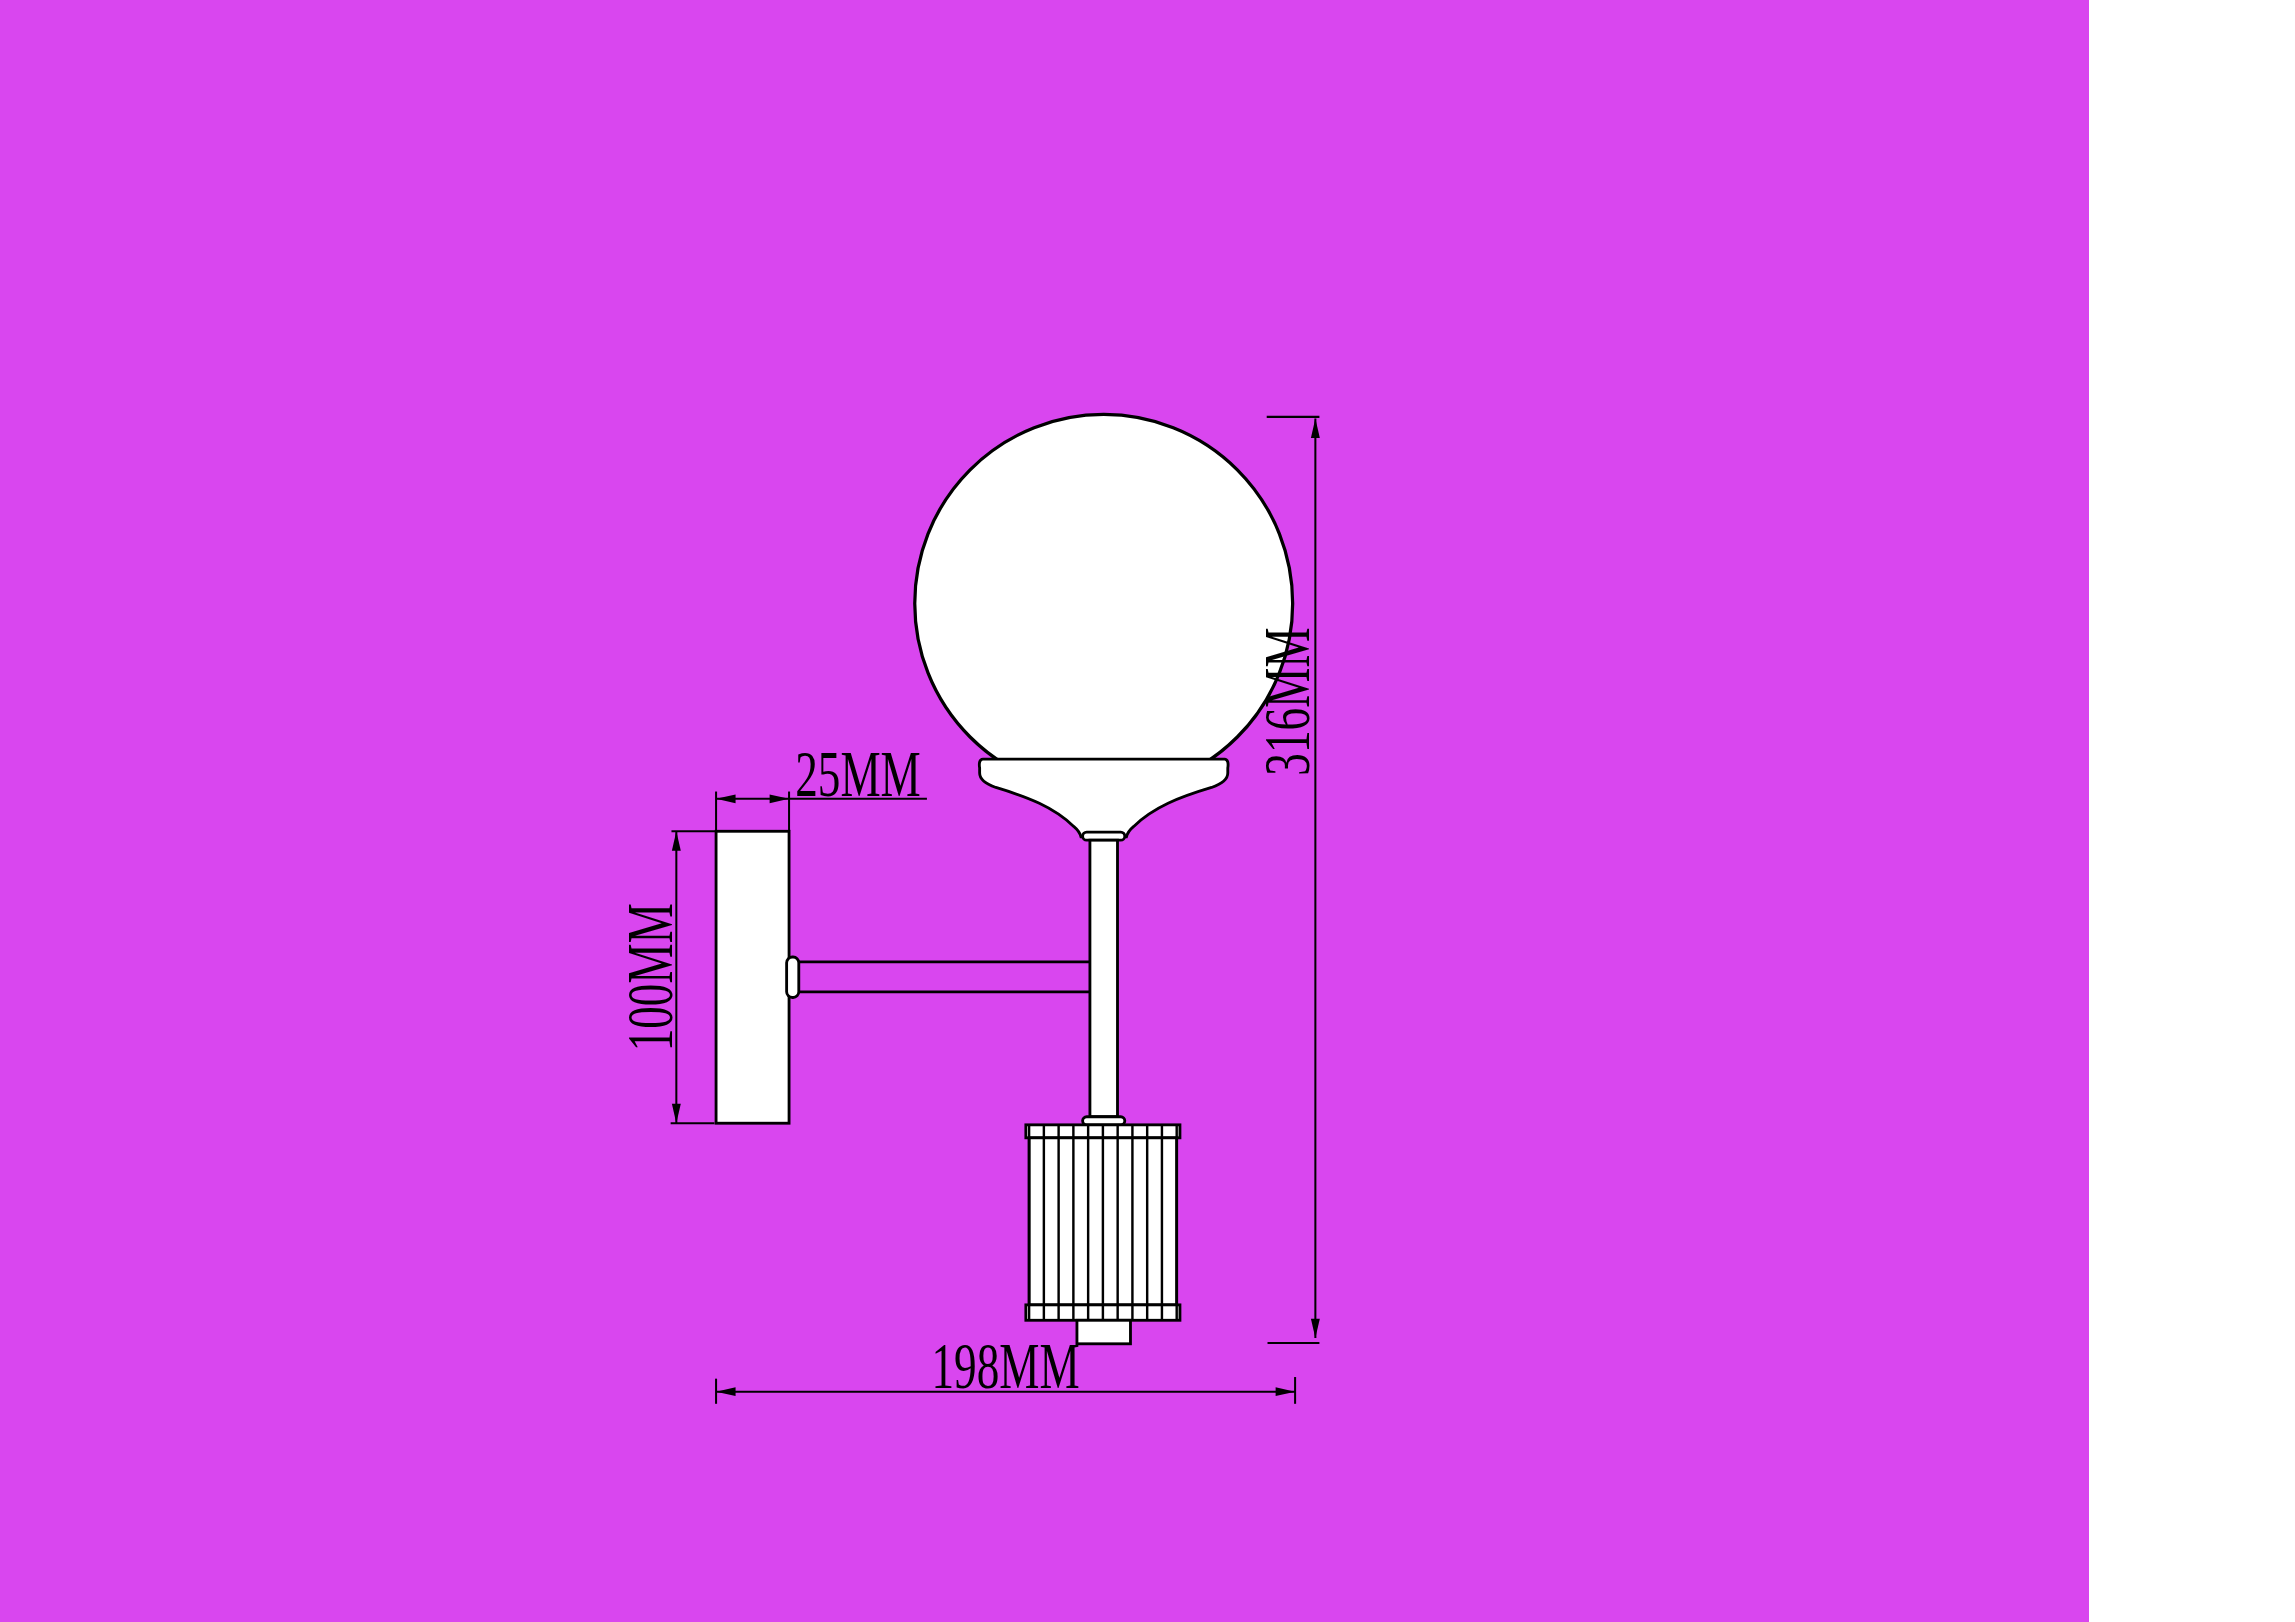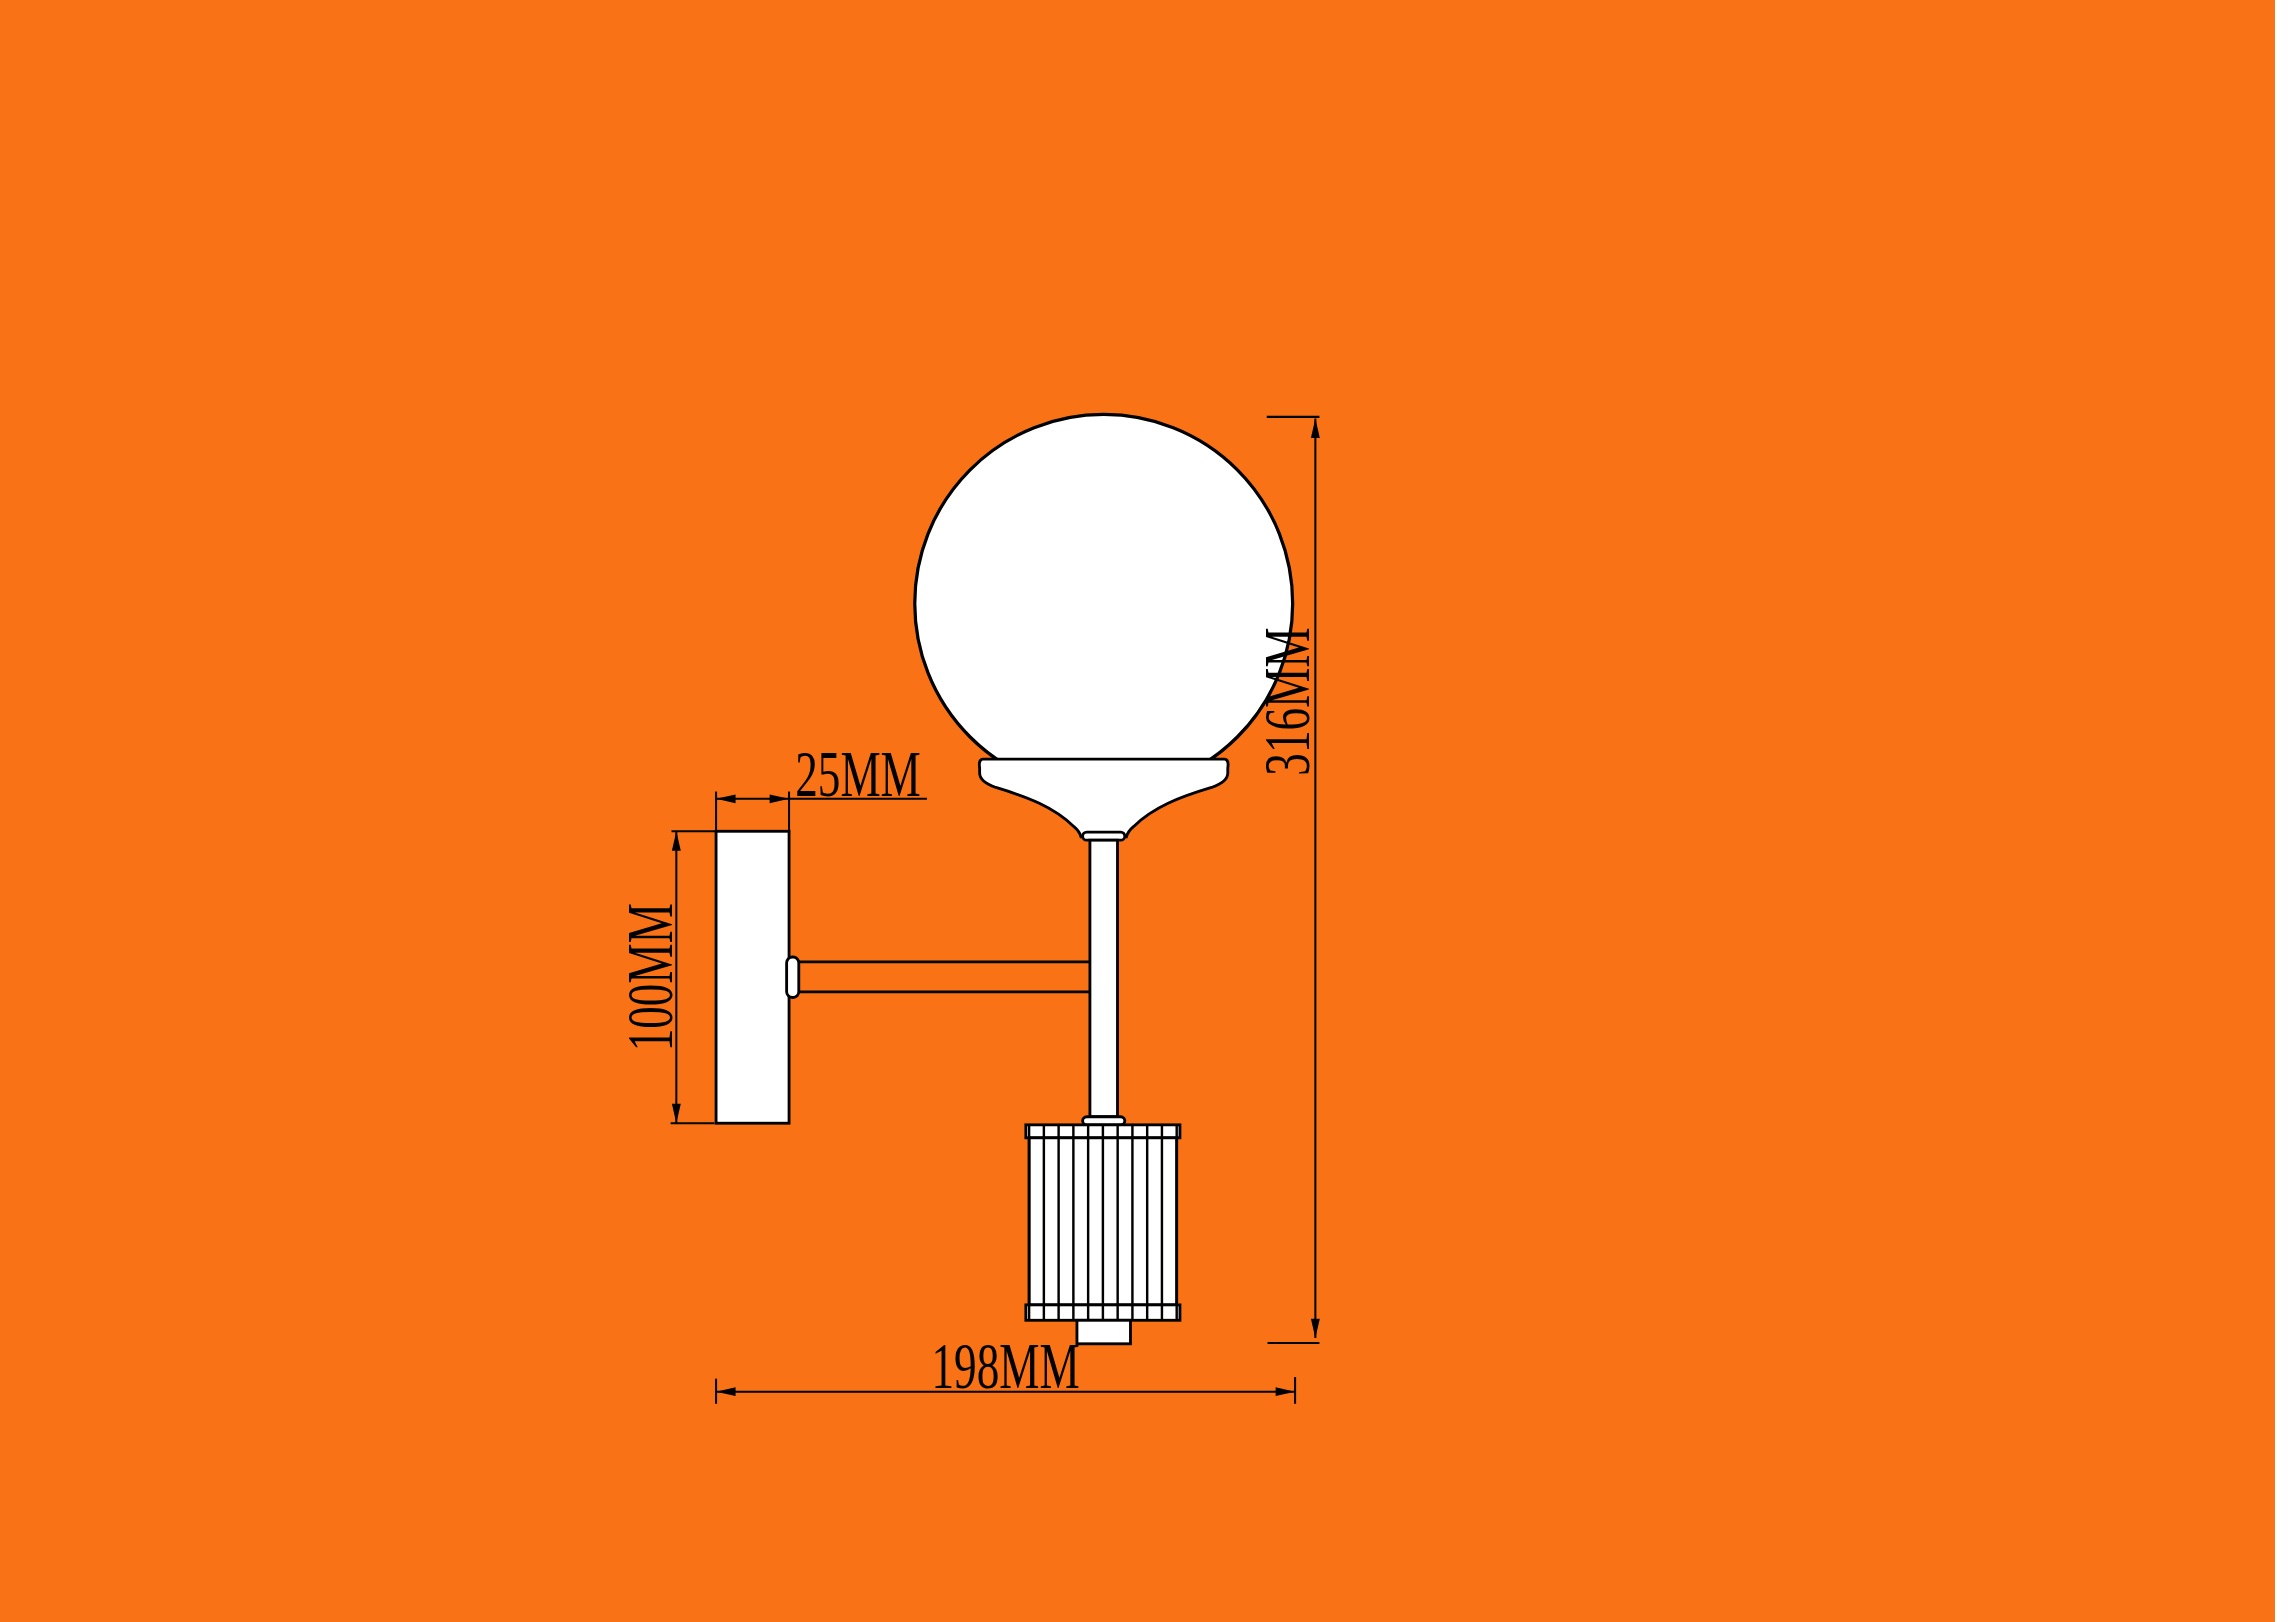--- a/index.html
+++ b/index.html
@@ -2,21 +2,21 @@
 <html style="font-size:13px"><head>
 <meta charset="utf-8">
 <style>
   html,body{margin:0;padding:0;}
   body{
     width:2295px;height:1622px;
     background:#ffffff;
     font-family:"Liberation Serif", serif;
     overflow:hidden;
   }
-  .canvas{position:relative;width:2275px;height:1622px;background:#f97316;}
+  .canvas{position:relative;width:2089px;height:1622px;background:#d946ef;}
   svg{display:block;}
   .ol{fill:#ffffff;stroke:#000000;stroke-width:3.5;}
   .globe{fill:#ffffff;stroke:#000000;stroke-width:4;}
   .ln{fill:none;stroke:#000000;stroke-width:3.5;}
   .rib{fill:none;stroke:#000000;stroke-width:3;}
   .dim{fill:none;stroke:#000000;stroke-width:2.5;}
   .ar{fill:#000000;stroke:none;}
   text.dimlabel{
     font-family:"Liberation Serif", serif;
     font-size:82px;

